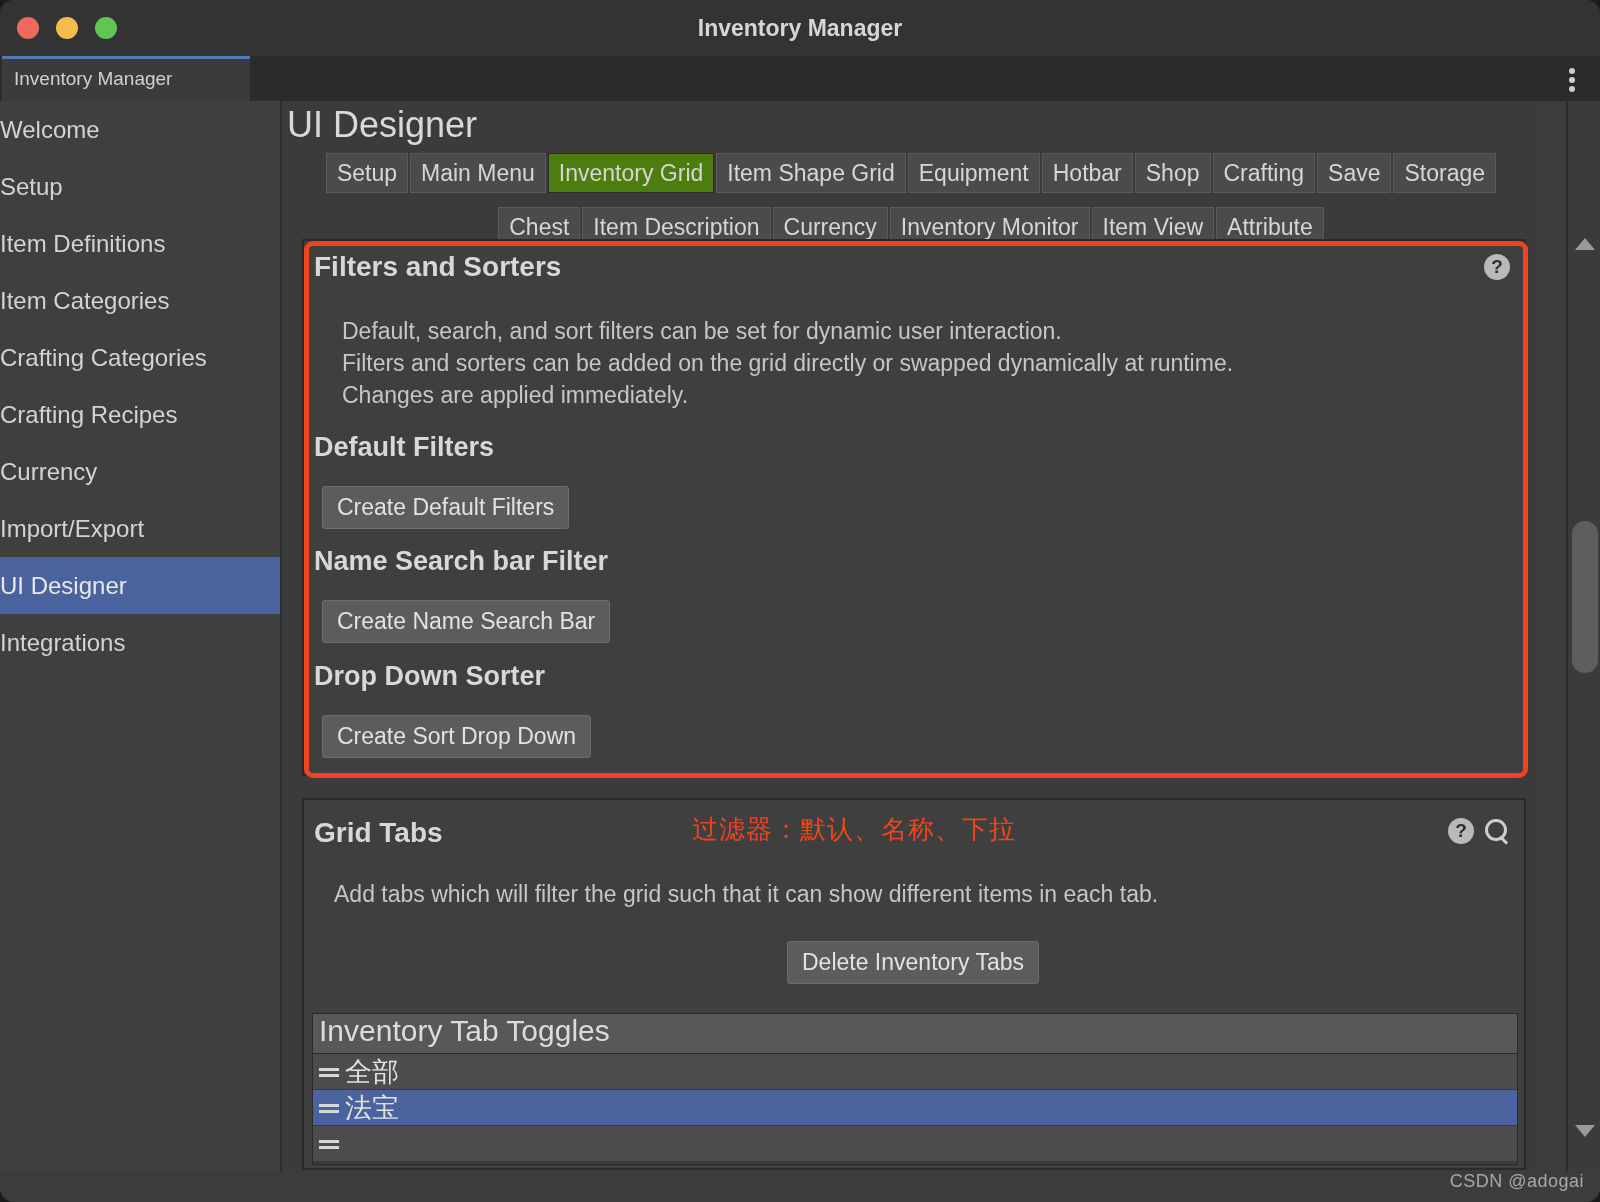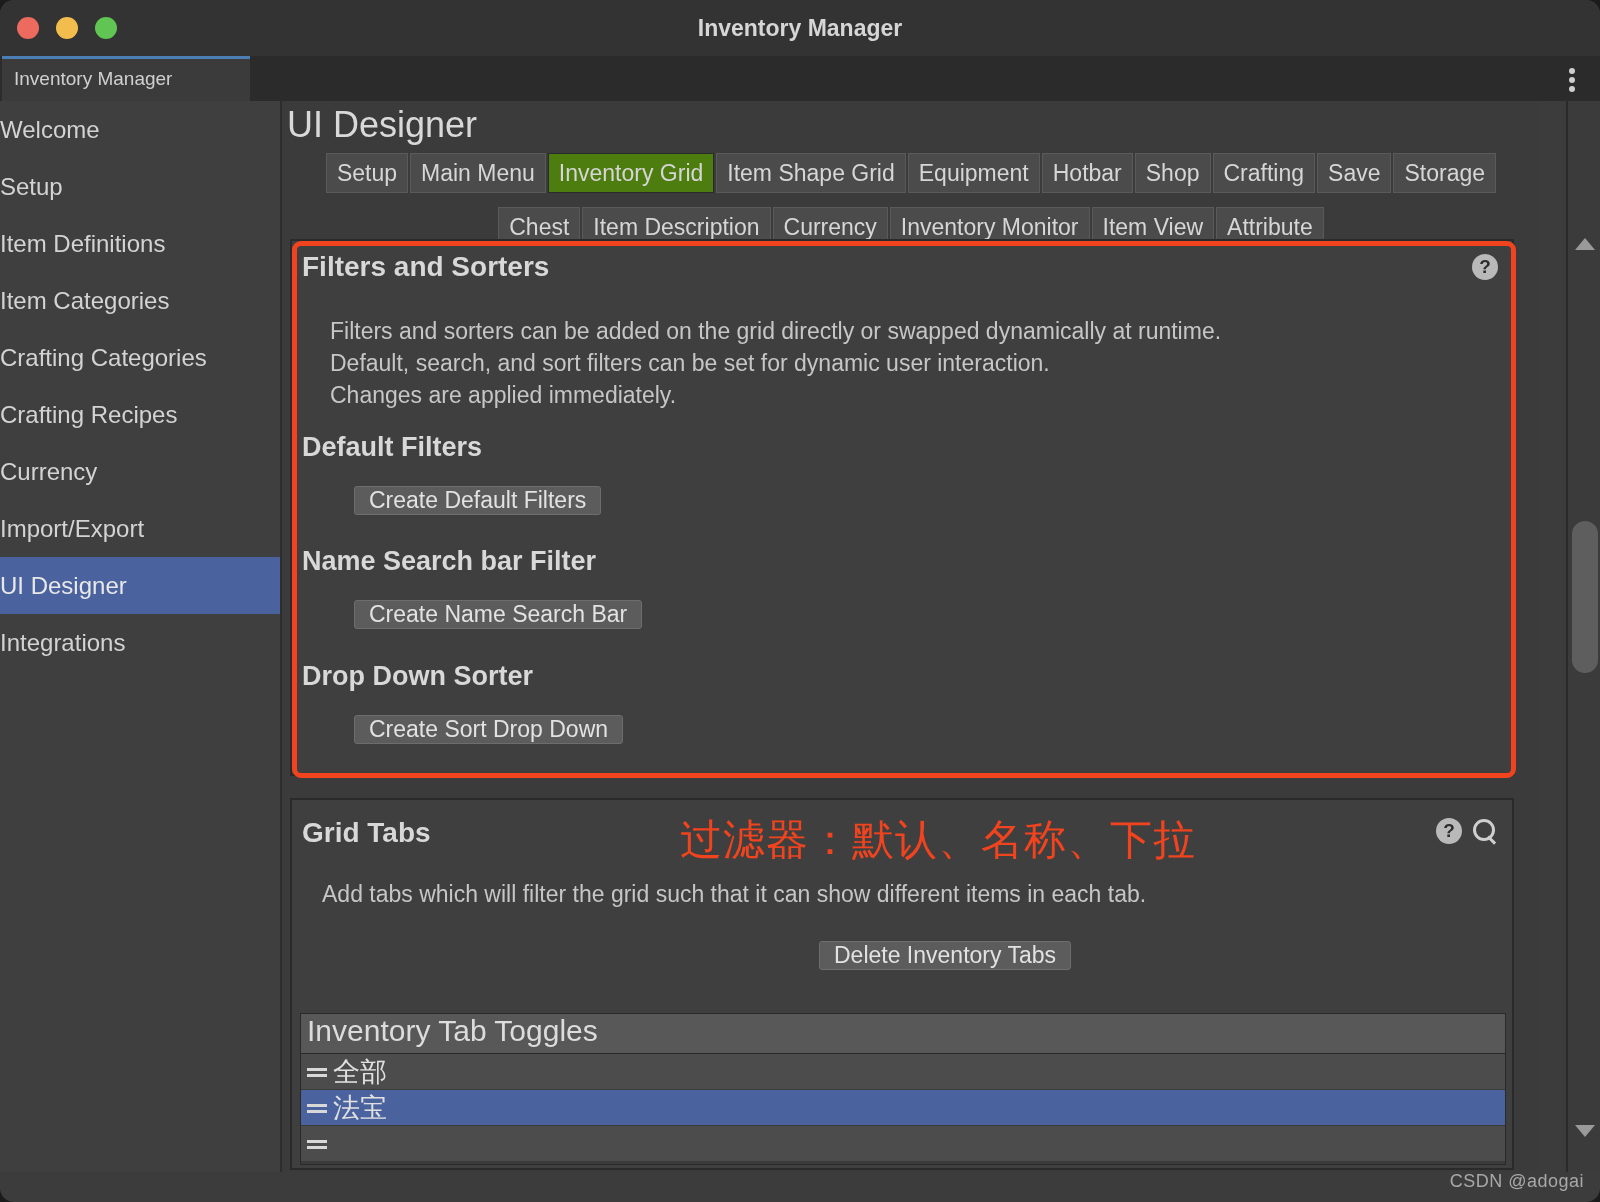--- a/index.html
+++ b/index.html
@@ -112,21 +112,21 @@
     position: relative;
     left: -10px;
     width: calc(100% + 20px);
     background: #3b3b3b;
     margin-bottom: -5px;
     padding-bottom: 0;
   }
 
   
   .scrollbody {
-    position: absolute; top: 133px; left: 0;
+    position: absolute; top: 133px; left: 12px;
     width: 1240px; height: 938px;
     overflow: hidden;
   }
 
   
   .panel {
     position: relative;
     background: #3f3f3f;
     border: 2px solid #2a2a2a;
   }
@@ -136,24 +136,23 @@
   .panel-desc { color: #c6c6c6; font-size: 23px; line-height: 32px; }
   .sec-head {
     color: #d8d8d8; font-size: 27px; font-weight: bold;
   }
   .btn {
     background: #5c5c5c;
     border: 1px solid #6d6d6d;
     border-radius: 3px;
     color: #e2e2e2;
     font-size: 23px;
-    padding: 0 14px;
+    padding: 7px 14px;
     cursor: pointer;
     display: inline-block;
-    margin-left: 44px;
   }
 
   
   #filtersPanel {
     position: absolute; top: 5px; left: 8px;
     width: 1224px; height: 537px;
   }
   .redbox {
     position: absolute; top: 0px; left: 0px;
     width: 1224px; height: 537px;
@@ -193,21 +192,21 @@
     width: 16px; height: 16px; border: 3px solid #cfcfcf; border-radius: 50%;
   }
   .search-icon::after {
     content: ""; position: absolute; top: 17px; left: 16px;
     width: 10px; height: 3px; background: #cfcfcf;
     transform: rotate(45deg); transform-origin: left center;
   }
   #deleteTabsBtn { position: absolute; top: 141px; left: 483px; }
   .cn-annot {
     position: absolute; top: 12px; left: 388px;
-    color: #f1441e; font-size: 42px; letter-spacing: 1px;
+    color: #f1441e; font-size: 26px; letter-spacing: 1px;
     font-family: "DejaVu Sans", sans-serif;
   }
 
   
   .toggle-list {
     position: absolute; top: 213px; left: 8px;
     width: 1206px; height: 152px;
     background: #3b3b3b;
     border: 1px solid #2a2a2a;
     overflow: hidden;
@@ -340,22 +339,22 @@
           <div class="ptab wrap"><span>Attribute</span><span class="overflow">View</span></div>
         </div>
     </div>
 
     <div class="scrollbody">
 
       <div class="panel" id="filtersPanel">
         <div class="panel-title">Filters and Sorters</div>
         <div class="help-icon" id="filtersHelp">?</div>
         <div class="panel-desc" id="filtersDesc">
+            <div>Default, search, and sort filters can be set for dynamic user interaction.</div>
             <div>Filters and sorters can be added on the grid directly or swapped dynamically at runtime.</div>
-            <div>Default, search, and sort filters can be set for dynamic user interaction.</div>
             <div>Changes are applied immediately.</div>
           </div>
 
         <div class="sec-head f-h1">Default Filters</div>
         <div class="btn f-b1">Create Default Filters</div>
 
         <div class="sec-head f-h2">Name Search bar Filter</div>
         <div class="btn f-b2">Create Name Search Bar</div>
 
         <div class="sec-head f-h3">Drop Down Sorter</div>

